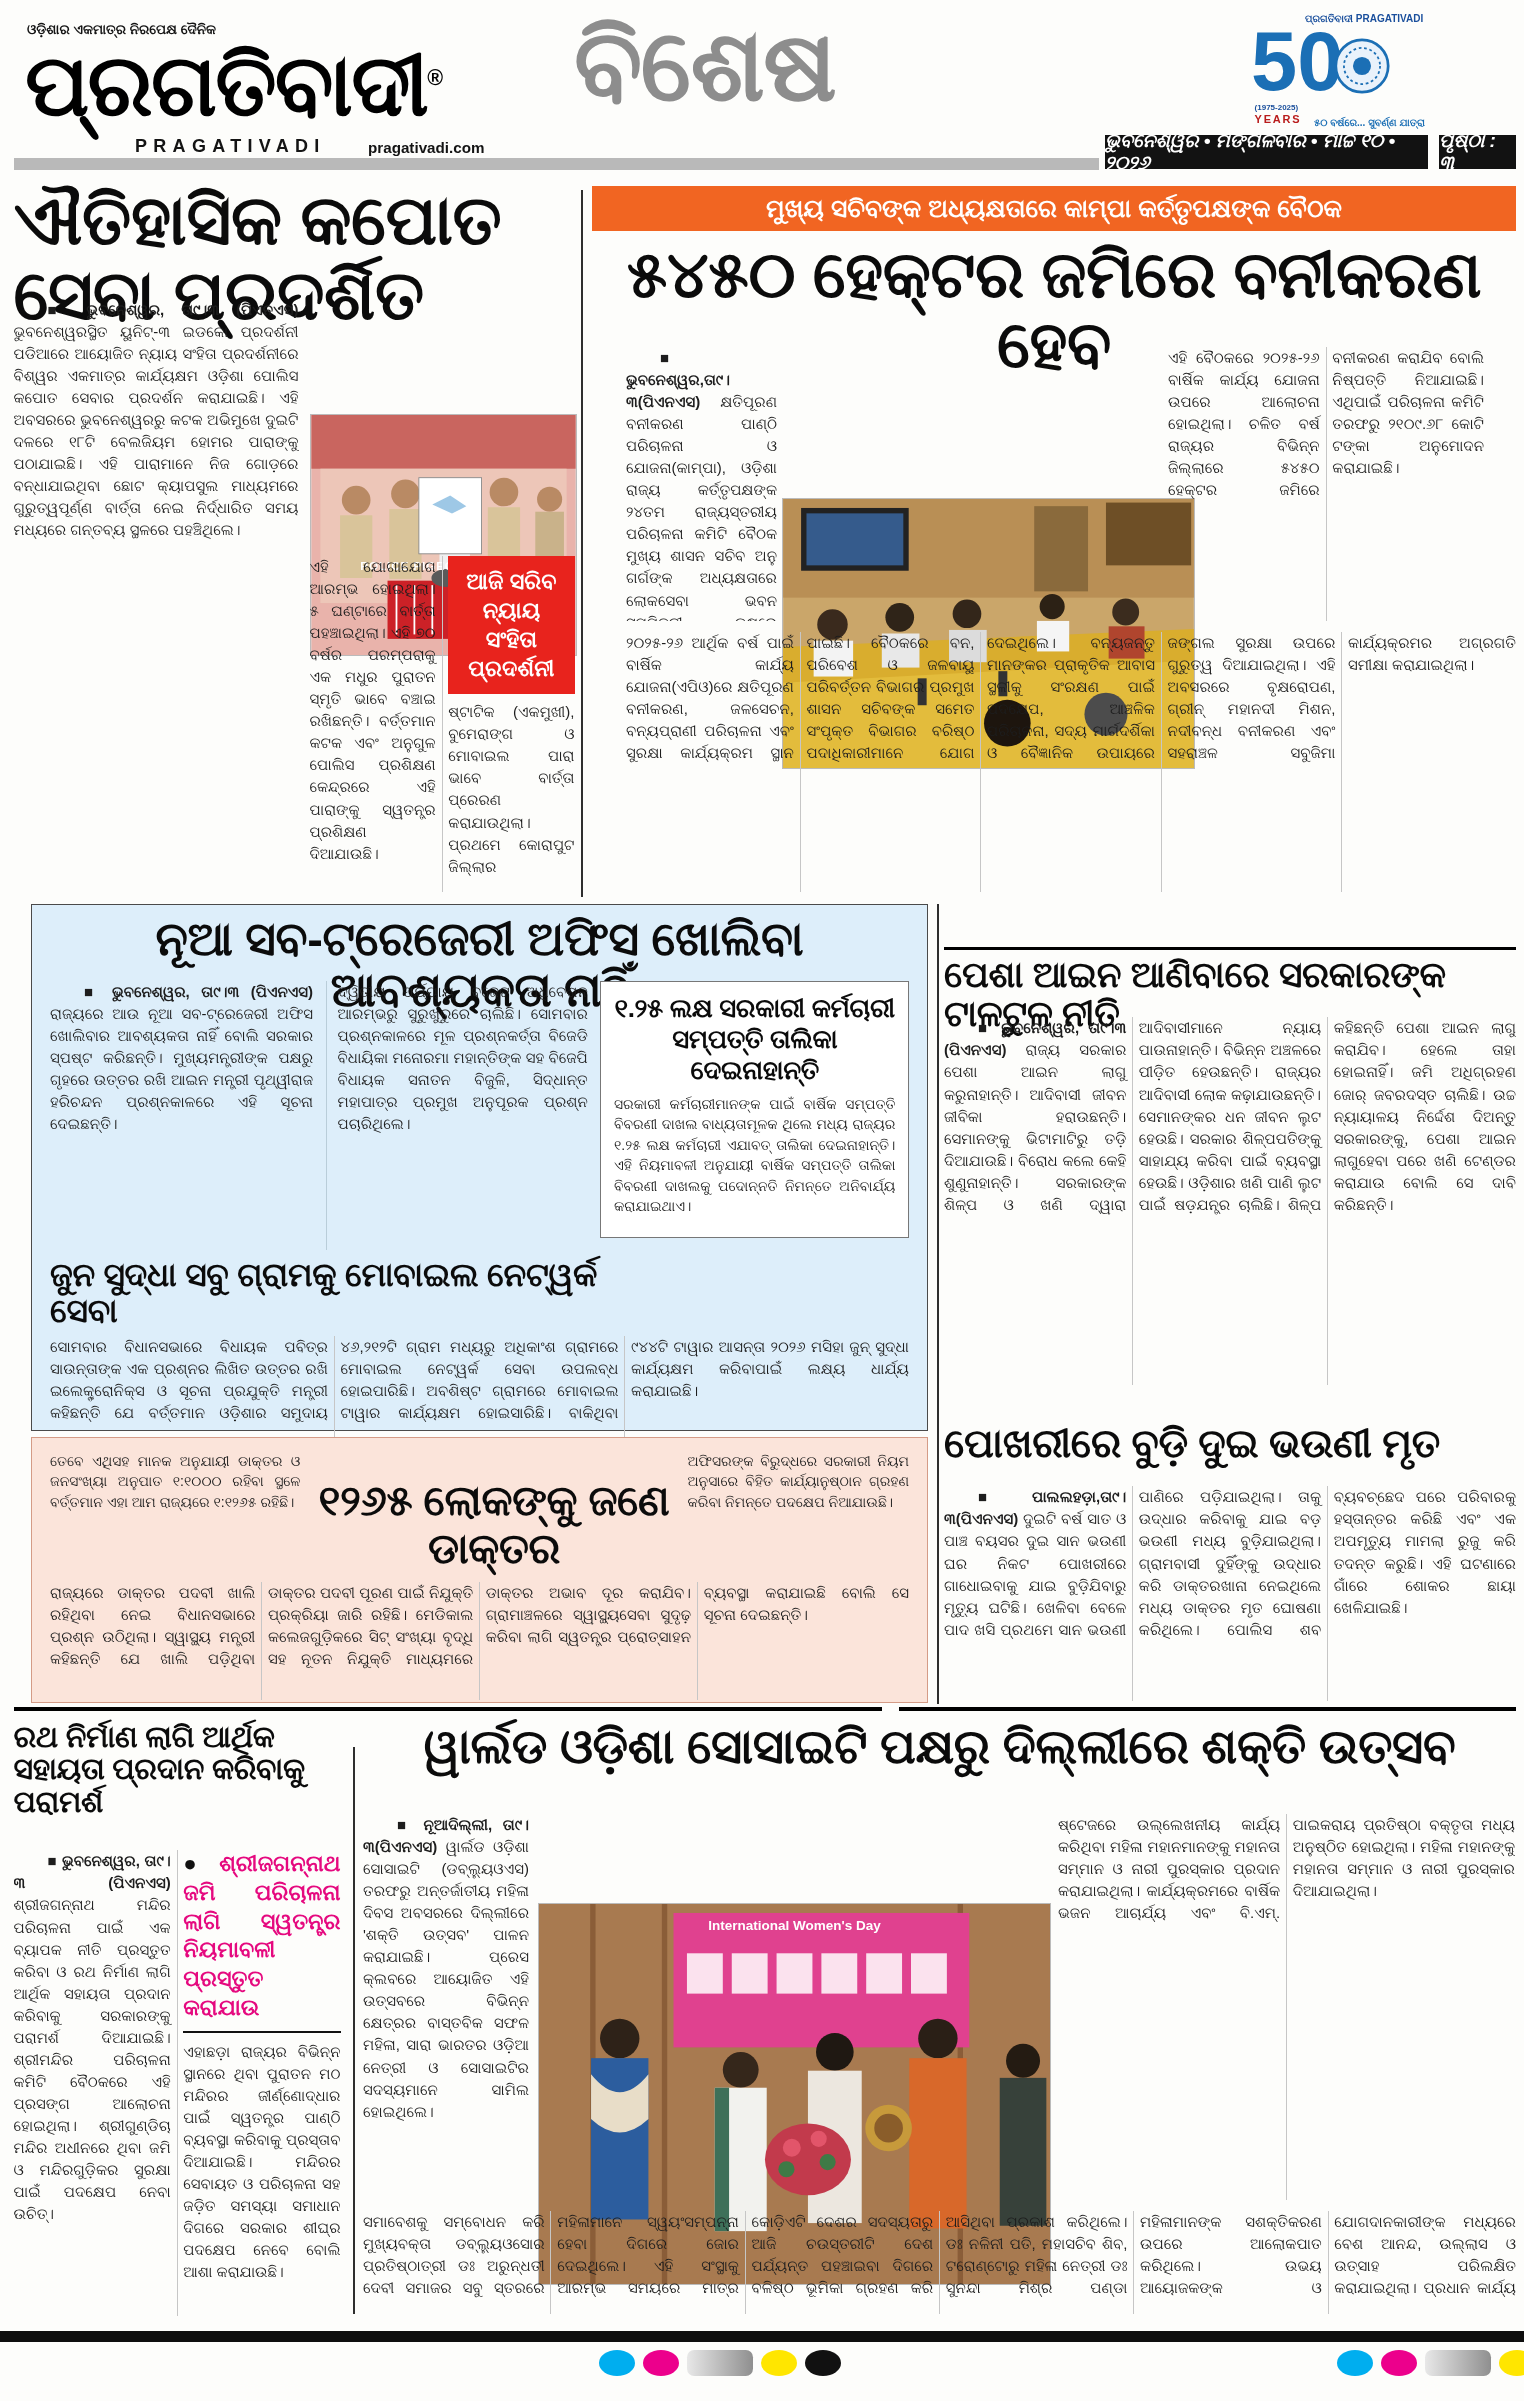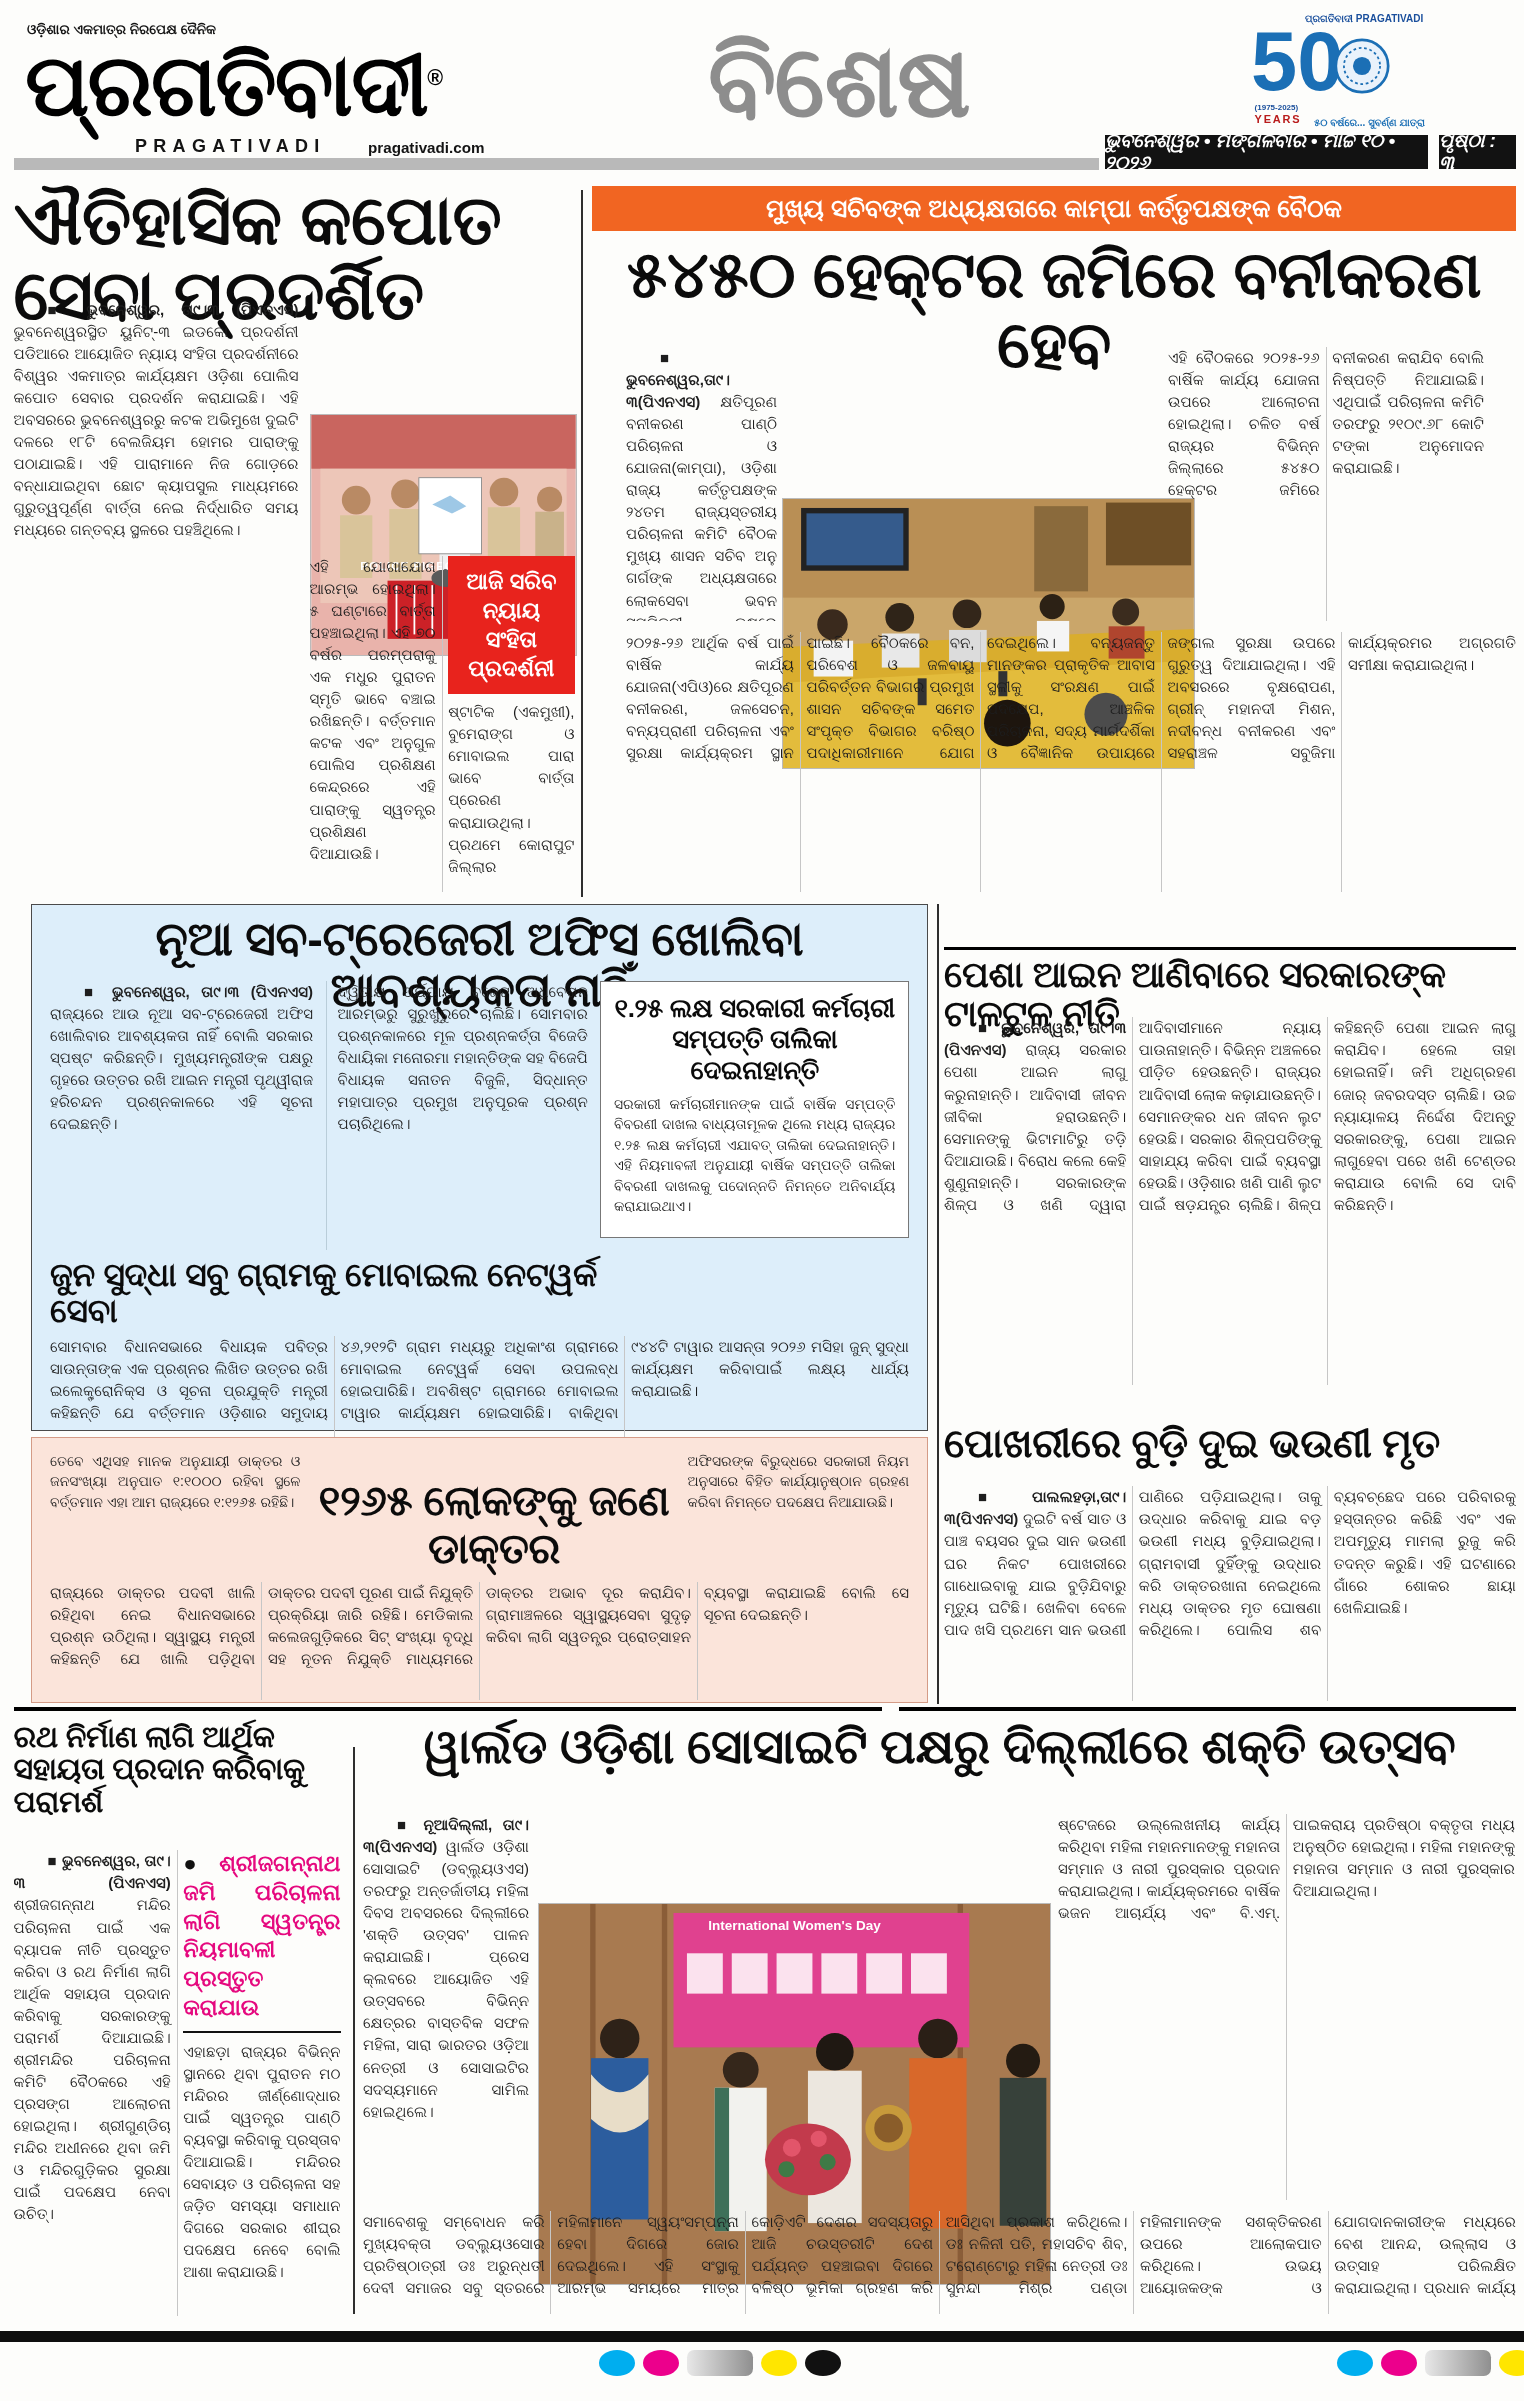--- a/index.html
+++ b/index.html
@@ -40,21 +40,21 @@
 
 <div class="page">
 
   <div class="abs" style="left:27px;top:21.5px;font-size:13.5px;font-weight:700;">ଓଡ଼ିଶାର ଏକମାତ୍ର ନିରପେକ୍ଷ ଦୈନିକ</div>
   <div class="abs mast-big" style="left:25px;top:36px;font-size:86px;">
     <span>ପ୍ରଗତିବାଦୀ</span><sup style="font-size:21.5px;">®</sup>
   </div>
   <div class="abs" style="left:135px;top:136px;font-size:18px;font-weight:800;letter-spacing:6.3px;">PRAGATIVADI</div>
   <div class="abs" style="left:368px;top:139px;font-size:15.2px;font-weight:700;">pragativadi.com</div>
 
-  <div class="abs section-title" style="left:574px;top:24px;width:395px;font-size:100px;text-align:right;">ବିଶେଷ</div>
+  <div class="abs section-title" style="left:574px;top:8px;width:395px;font-size:100px;text-align:left;">ବିଶେଷ</div>
 
   <div class="abs" style="left:1251px;top:12.6px;width:197px;height:121px;">
     <div style="position:absolute;left:54px;top:0;font-size:10px;font-weight:700;color:#1a4f9c;">ପ୍ରଗତିବାଦୀ PRAGATIVADI</div>
     <div style="position:absolute;left:0;top:7.2px;font-size:83px;font-weight:900;color:#1b6fb5;line-height:1;">50</div>
     <svg width="56" height="56" style="position:absolute;left:83px;top:25px;" viewBox="0 0 62 62">
       <circle cx="31" cy="31" r="29" fill="#e9f2fb" stroke="#1b6fb5" stroke-width="3"></circle>
       <circle cx="31" cy="31" r="20" fill="none" stroke="#1b6fb5" stroke-width="2" stroke-dasharray="3 3"></circle>
       <circle cx="31" cy="31" r="10" fill="#1b6fb5"></circle>
     </svg>
     <div style="position:absolute;left:3.6px;top:90px;font-size:8px;color:#1a4f9c;font-weight:700;">(1975-2025)</div>

